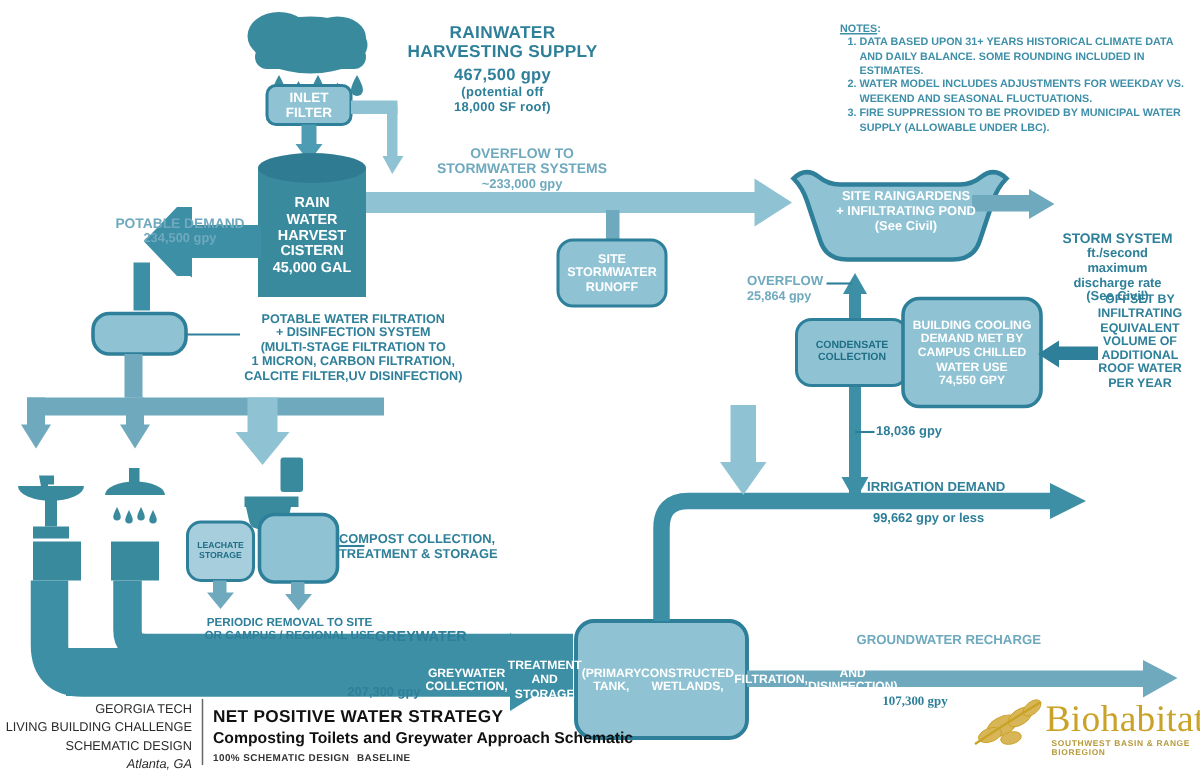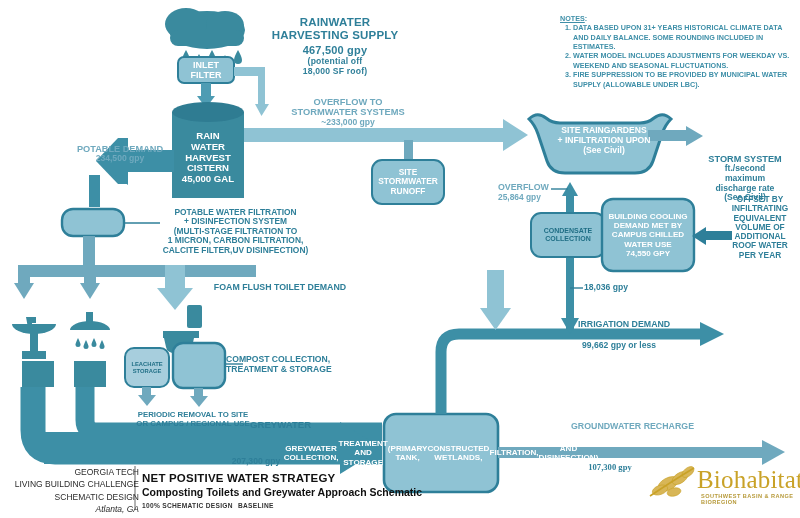--- a/index.html
+++ b/index.html
@@ -11,21 +11,21 @@
   .lbl.mid{color:#6FA9BE;}
   .lbl.ctr{text-align:center;}
   .boxtxt{position:absolute;color:#ffffff;font-weight:bold;text-align:center;
           line-height:1.14;display:flex;align-items:center;justify-content:center;}
   .boxtxt.dark{color:#1F6E85;}
   .notes{position:absolute;color:#3E8FA8;font-weight:bold;line-height:1.3;}
   .notes u{text-decoration:underline;}
   .notes ol{margin:0;padding-left:13px;}
   .notes li{margin:0;}
   .tb-left{position:absolute;text-align:right;color:#2b2b2b;font-size:8.5px;
-           line-height:1.45;font-weight:normal;padding-left:11px;}
+           line-height:1.45;font-weight:normal;}
   .tb-main1{position:absolute;color:#111;font-weight:bold;font-size:11.5px;letter-spacing:.2px;}
   .tb-main2{position:absolute;color:#111;font-weight:bold;font-size:10.5px;}
   .tb-sub{position:absolute;color:#333;font-size:6.6px;font-weight:bold;letter-spacing:.3px;}
   .logo{position:absolute;}
   .logo .name{position:absolute;color:#C9A227;font-family:"Liberation Serif","DejaVu Serif",serif;
                font-size:25px;left:42px;top:6px;letter-spacing:.2px;}
   .logo .tag{position:absolute;color:#B79A3A;font-size:5.6px;font-weight:bold;
              left:46px;top:33px;letter-spacing:.45px;}
 </style>
 </head>
@@ -257,21 +257,21 @@
 </div>
 
 <div class="boxtxt" style="left:372px;top:160px;width:72px;height:44px;font-size:8.4px;flex-direction:column;">
   <div>SITE</div>
   <div>STORMWATER</div>
   <div>RUNOFF</div>
 </div>
 
 <div class="boxtxt" style="left:528px;top:118px;width:152px;height:46px;font-size:8.6px;flex-direction:column;">
   <div>SITE RAINGARDENS</div>
-  <div>+ INFILTRATION UPON</div>
+  <div>+ INFILTRATING POND</div>
   <div>(See Civil)</div>
 </div>
 
 <div class="lbl ctr" style="left:694px;top:114px;width:102px;font-size:8.6px;margin-top:40px;">
   <div style="font-size:9.2px;">STORM SYSTEM</div>
   <div>ft./second</div>
   <div>maximum</div>
   <div>discharge rate</div>
   <div>(See Civil)</div>
 </div>
@@ -283,21 +283,20 @@
 
 <div class="lbl ctr" style="left:128px;top:208px;width:215px;font-size:8.4px;">
   <div>POTABLE WATER FILTRATION</div>
   <div>+ DISINFECTION SYSTEM</div>
   <div>(MULTI-STAGE FILTRATION TO</div>
   <div>1 MICRON, CARBON FILTRATION,</div>
   <div>CALCITE FILTER,UV DISINFECTION)</div>
 </div>
 
 <div class="lbl ctr" style="left:185px;top:283px;width:190px;font-size:8.8px;">
-  <div>FOAM FLUSH TOILET DEMAND</div>
 </div>
 
 <div class="boxtxt dark" style="left:125px;top:348px;width:44px;height:39px;font-size:5.8px;flex-direction:column;">
   <div>LEACHATE</div>
   <div>STORAGE</div>
 </div>
 
 <div class="lbl" style="left:226px;top:355px;width:160px;font-size:8.6px;">
   <div>COMPOST COLLECTION,</div>
   <div>TREATMENT &amp; STORAGE</div>

